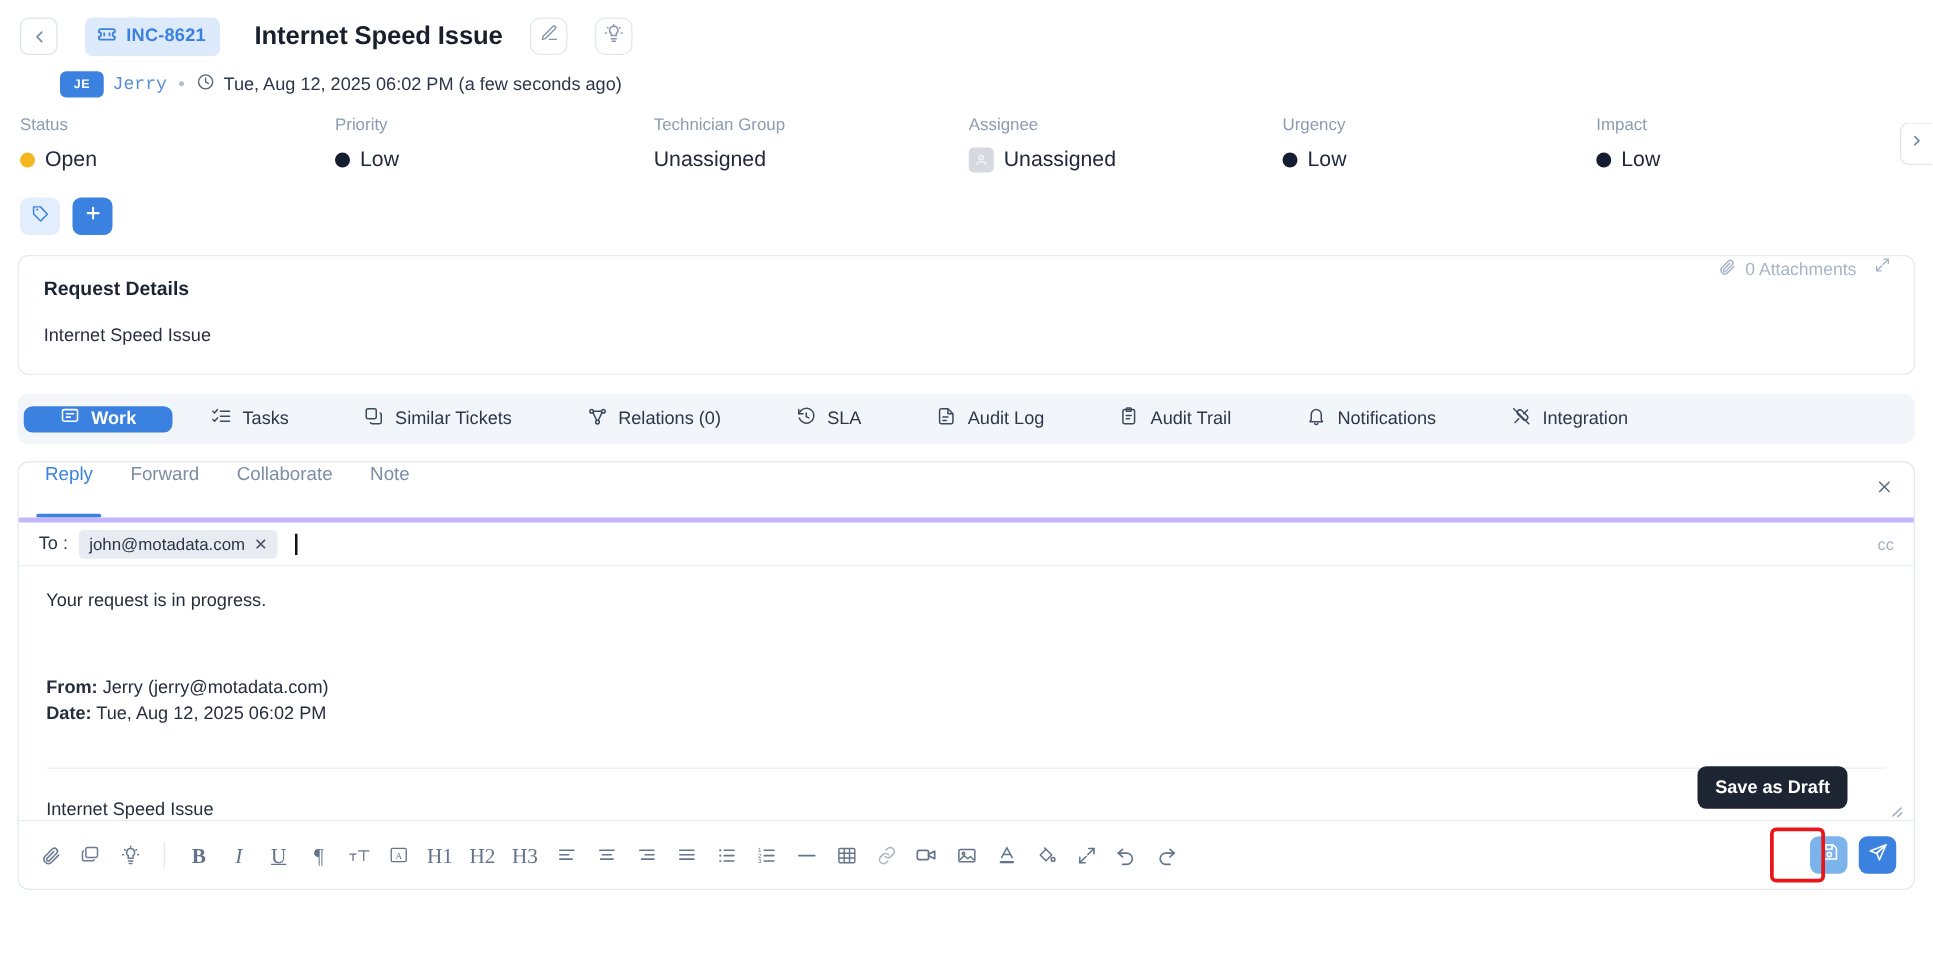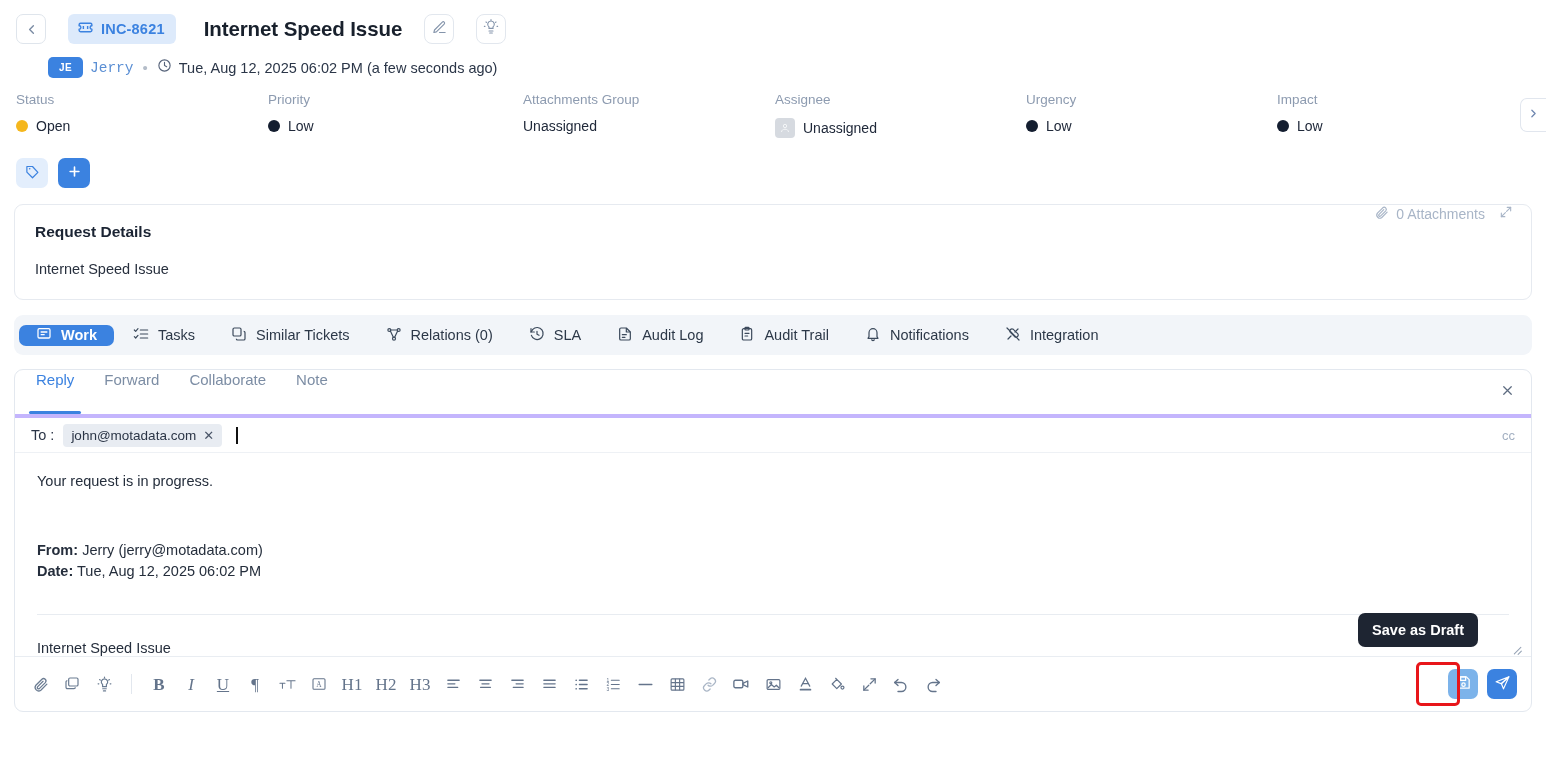--- a/index.html
+++ b/index.html
@@ -41,21 +41,21 @@
   .author { color: #5b8fd4; font-size: 14.5px; font-family: Liberation Mono, monospace; }
   .dot-sep { color: #b4bdc9; font-size: 15px; margin: 0 2px; }
   .meta-time { color: #2b3648; font-size: 14.5px; }
 
   
   .props {
     display: flex; padding: 14px 16px 0 16px; position: relative;
   }
   .prop { flex: 0 0 auto; }
   .prop-label { font-size: 13.5px; color: #8d9bb0; margin-bottom: 11px; }
-  .prop-value { display: flex; align-items: center; gap: 8px; font-size: 14px; color: #20293a; cursor: pointer; }
+  .prop-value { display: flex; align-items: center; gap: 8px; font-size: 17px; color: #20293a; cursor: pointer; }
   .bullet { width: 12px; height: 12px; border-radius: 50%; flex: 0 0 auto; }
   .user-sq {
     width: 20px; height: 20px; border-radius: 4px; background: #d6dae0;
     display: flex; align-items: center; justify-content: center; flex: 0 0 auto;
   }
   .side-chev {
     position: absolute; right: 0; top: 20px; width: 26px; height: 34px;
     border: 1px solid #e1e6ee; border-right: none; border-radius: 7px 0 0 7px;
     background: #fff; display: flex; align-items: center; justify-content: center; cursor: pointer;
   }
@@ -82,21 +82,21 @@
     position: absolute; right: 18px; top: 0; display: flex; align-items: center; gap: 14px;
   }
   .attach-wrap { display: flex; align-items: center; gap: 7px; color: #a8b5c7; font-size: 14px; cursor: pointer; }
 
   
   .tabbar {
     margin: 15px 14px 0 14px; background: #f2f5f9; border-radius: 9px;
     height: 40px; display: flex; align-items: center; padding: 0 5px; gap: 2px;
   }
   .tab {
-    display: flex; align-items: center; gap: 9px; height: 21px; padding: 0 17px;
+    display: flex; align-items: center; gap: 9px; height: 21px; padding: 0 29px;
     border-radius: 7px; font-size: 14.5px; color: #2c3848; cursor: pointer; white-space: nowrap;
   }
   .tab.active { background: #3b82e0; color: #fff; font-weight: 700; }
 
   
   .composer {
     margin: 14px 14px 0 14px; border: 1px solid #e3e8ef; border-radius: 9px;
     background: #fff; position: relative; height: 343px;
   }
   .sub-tabs { display: flex; align-items: center; height: 44px; padding: 0 6px; position: relative; }
@@ -223,21 +223,21 @@
       </div>
     </div>
     <div class="prop" style="width:255px">
       <div class="prop-label">Priority</div>
       <div class="prop-value">
         <span class="bullet" style="background:#141e30"></span>
         <span>Low</span>
       </div>
     </div>
     <div class="prop" style="width:252px">
-      <div class="prop-label">Attachments Group</div>
+      <div class="prop-label">Technician Group</div>
       <div class="prop-value">
         <span>Unassigned</span>
       </div>
     </div>
     <div class="prop" style="width:251px">
       <div class="prop-label">Assignee</div>
       <div class="prop-value">
         <span class="user-sq">
           <svg width="12" height="12" viewBox="0 0 24 24" fill="none" stroke="#f4f6f8" stroke-width="2">
               <circle cx="12" cy="8" r="3.4"></circle>

